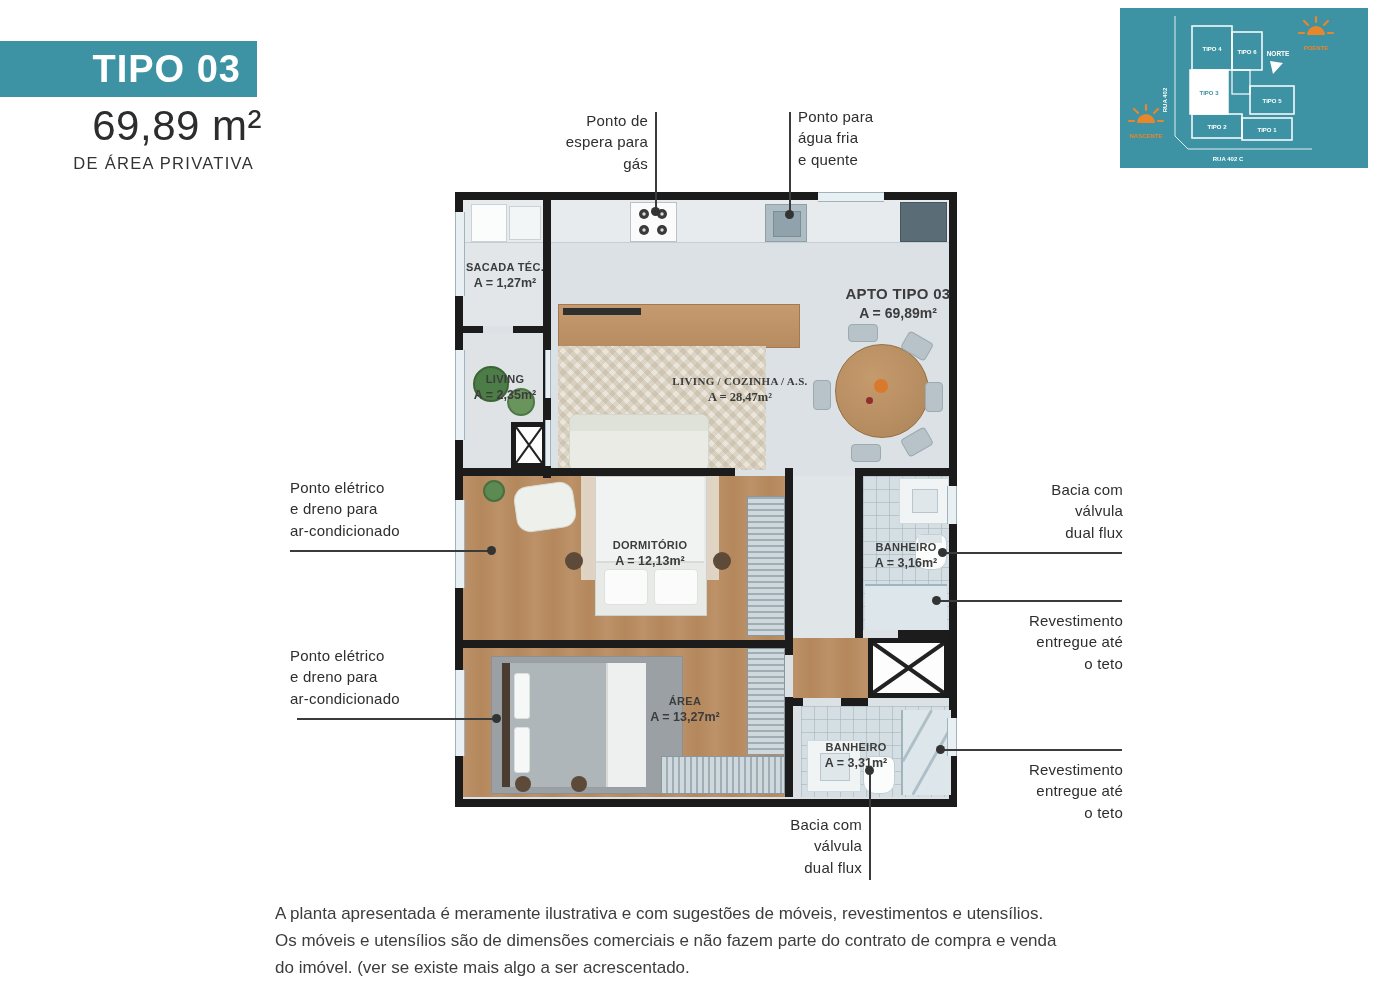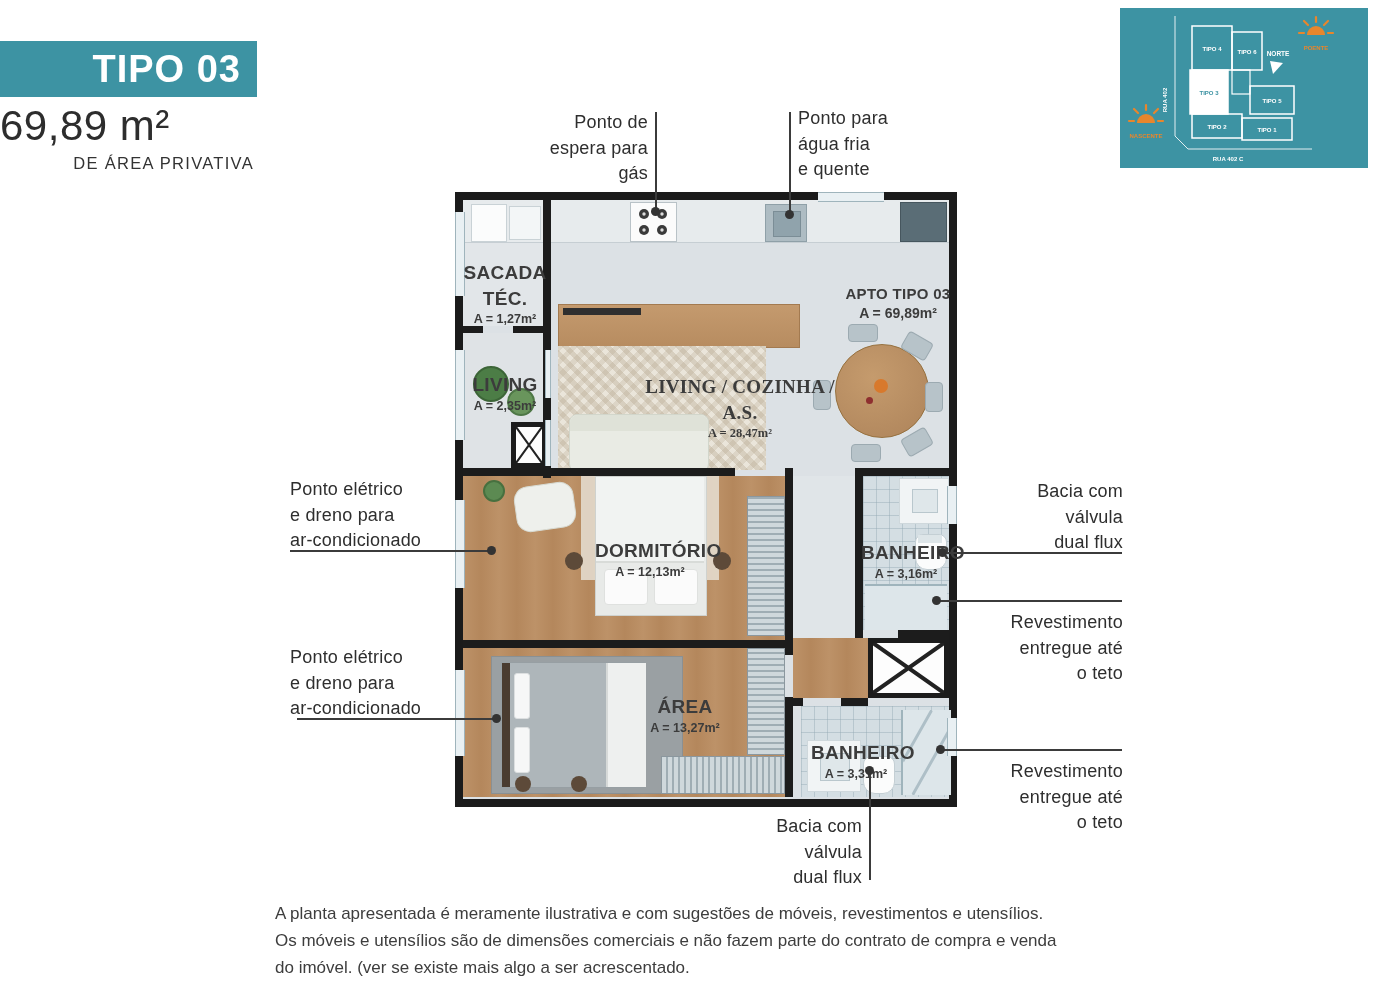--- a/index.html
+++ b/index.html
@@ -3,38 +3,38 @@
 <meta charset="utf-8">
 <style>
   html,body{margin:0;padding:0;background:#ffffff;}
   #page{position:relative;width:1400px;height:990px;background:#ffffff;overflow:hidden;
         font-family:"Liberation Sans",sans-serif;}
   .abs{position:absolute;}
   
   #type-banner{position:absolute;left:0;top:41px;width:257px;height:56px;background:#3d93a3;
     color:#fff;font-weight:800;font-size:38px;letter-spacing:1px;line-height:56px;
     text-align:right;padding-right:16px;box-sizing:border-box;}
-  #area-value{position:absolute;left:0;top:102px;width:262px;
+  #area-value{position:absolute;left:0;top:102px;width:262px;text-align:right;
     font-size:42px;font-weight:500;color:#2d2d2d;letter-spacing:.5px;}
   #area-caption{position:absolute;left:0;top:154px;width:254px;text-align:right;
     font-size:16.5px;font-weight:500;color:#333;letter-spacing:1.3px;}
   
-  .ann{position:absolute;font-size:18px;line-height:1.43;color:#2e2e2e;
+  .ann{position:absolute;font-size:15px;line-height:1.43;color:#2e2e2e;
        white-space:pre-line;letter-spacing:.2px;}
   .ann.r{text-align:right;}
   .lline{position:absolute;background:#3b3b3b;}
   .ldot{position:absolute;width:9px;height:9px;border-radius:50%;background:#333;}
   
   #plan{position:absolute;left:455px;top:192px;width:502px;height:615px;
         border:8px solid #1b1b1b;background:#dce1e5;box-sizing:border-box;}
   .wall{position:absolute;background:#1c1c1c;}
   .window{position:absolute;background:#e9f0f3;border-top:1px solid #9fb4bc;border-bottom:1px solid #9fb4bc;}
   .windowv{position:absolute;background:#e9f0f3;border-left:1px solid #9fb4bc;border-right:1px solid #9fb4bc;}
   .roomlbl{position:absolute;text-align:center;color:#3c3c3c;font-weight:700;line-height:1.35;}
-  .roomlbl .rn{font-size:19px;letter-spacing:.3px;display:block;}
+  .roomlbl .rn{font-size:11px;letter-spacing:.3px;display:block;}
   .roomlbl .ra{font-size:12.5px;display:block;}
   .wood{background:repeating-linear-gradient(90deg,#bd9268 0px,#b4875c 18px,#bd9268 36px);}
   .tile{background-color:#d4dee3;
     background-image:linear-gradient(rgba(150,170,180,.45) 1px,transparent 1px),
                      linear-gradient(90deg,rgba(150,170,180,.45) 1px,transparent 1px);
     background-size:13px 13px;}
   .stripes-v{background:repeating-linear-gradient(0deg,#cfd8dc 0 4px,#9fadb4 4px 6px);border:1px solid #8b979e;box-sizing:border-box;}
   .stripes-h{background:repeating-linear-gradient(90deg,#cfd8dc 0 4px,#9fadb4 4px 6px);border:1px solid #8b979e;box-sizing:border-box;}
   .shaft{position:absolute;background:#fdfdfd;border:5px solid #1c1c1c;box-sizing:border-box;}
   .rug-her{background-color:#eae5da;

